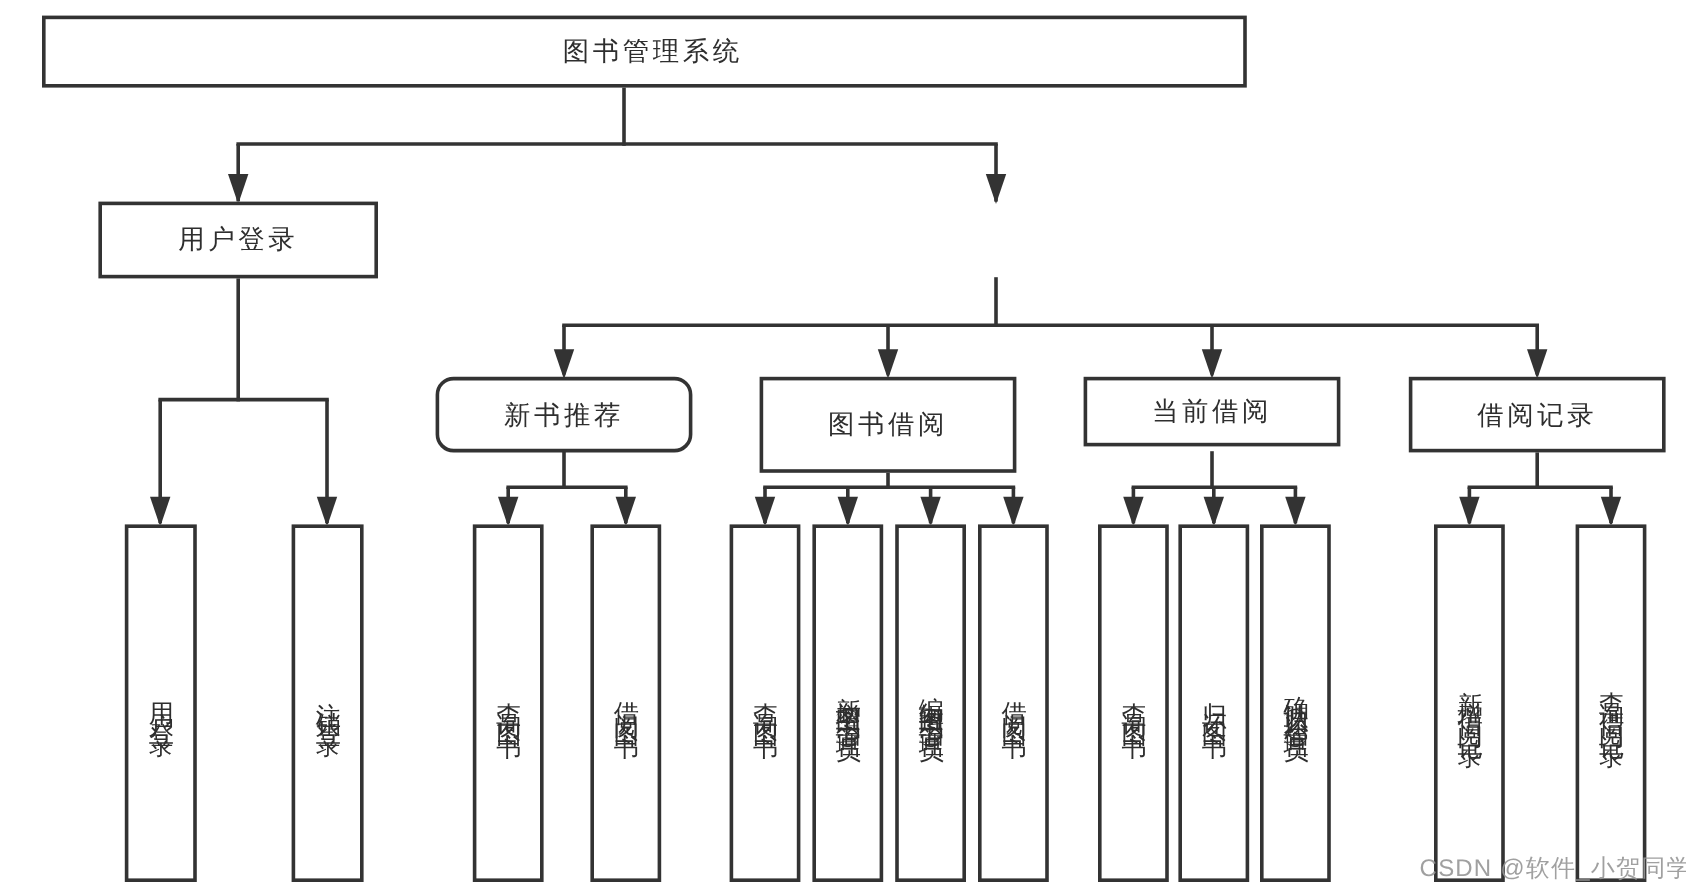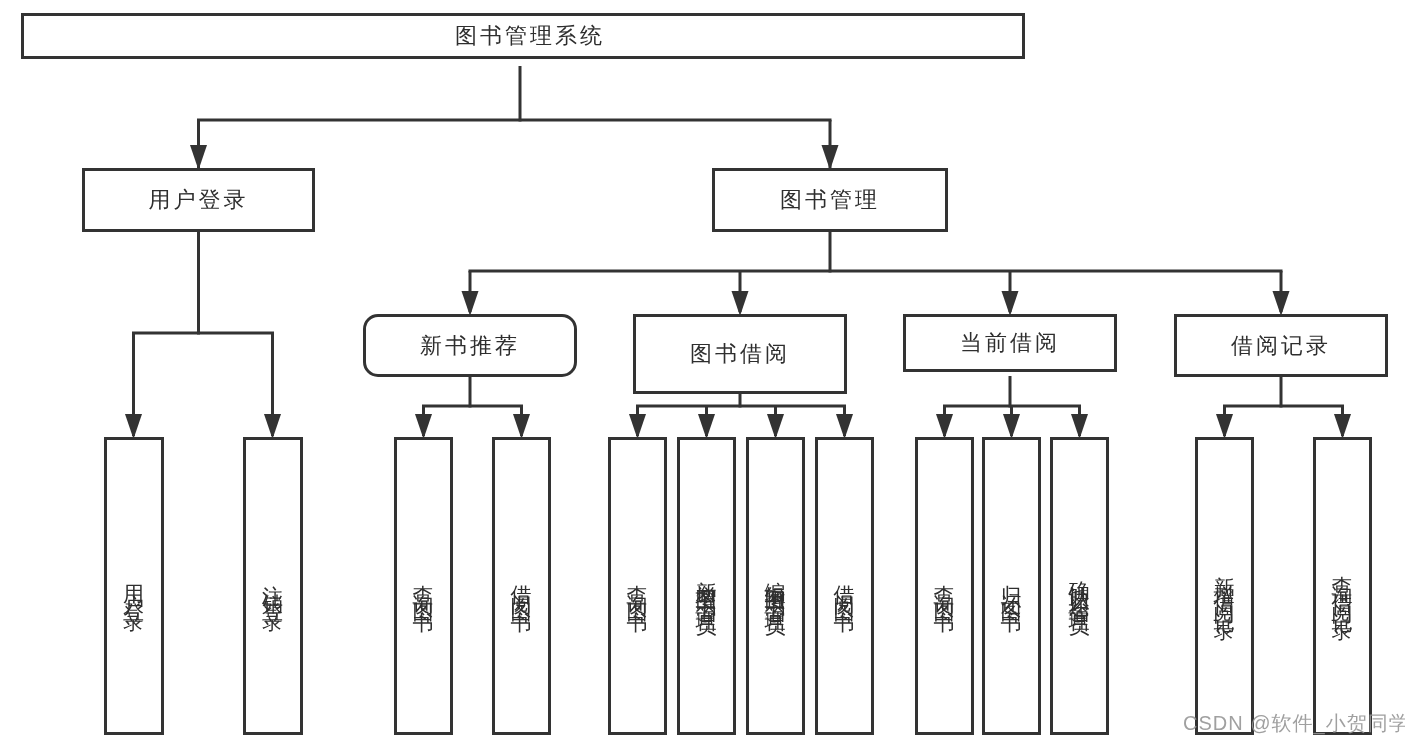--- a/index.html
+++ b/index.html
@@ -121,30 +121,27 @@
     <line x1="1011.5" y1="406" x2="1011.5" y2="436"></line>
     <polygon points="1003,414 1020,414 1011.5,439"></polygon>
     <line x1="1079.5" y1="406" x2="1079.5" y2="436"></line>
     <polygon points="1071,414 1088,414 1079.5,439"></polygon>
     <line x1="1224.5" y1="406" x2="1224.5" y2="436"></line>
     <polygon points="1216,414 1233,414 1224.5,439"></polygon>
     <line x1="1342.5" y1="406" x2="1342.5" y2="436"></line>
     <polygon points="1334,414 1351,414 1342.5,439"></polygon>
   </svg>
 
-  <div class="box" style="left:21px; top:13px; width:1004px; height:46px;padding-left:14px;">
+  <div class="box" style="left:35px; top:13px; width:1004px; height:60px;padding-left:14px;">
     <span class="hlabel">图书管理系统</span>
   </div>
 
   <div class="box" style="left:82px; top:168px; width:233px; height:64px;">
     <span class="hlabel">用户登录</span>
   </div>
-  <div class="box" style="left:712px; top:168px; width:236px; height:64px;">
-    <span class="hlabel">图书管理</span>
-  </div>
 
   <div class="box" style="left:363px; top:314px; width:214px; height:63px;border-radius:15px;">
     <span class="hlabel">新书推荐</span>
   </div>
   <div class="box" style="left:633px; top:314px; width:214px; height:80px;">
     <span class="hlabel">图书借阅</span>
   </div>
   <div class="box" style="left:903px; top:314px; width:214px; height:58px;">
     <span class="hlabel">当前借阅</span>
   </div>

